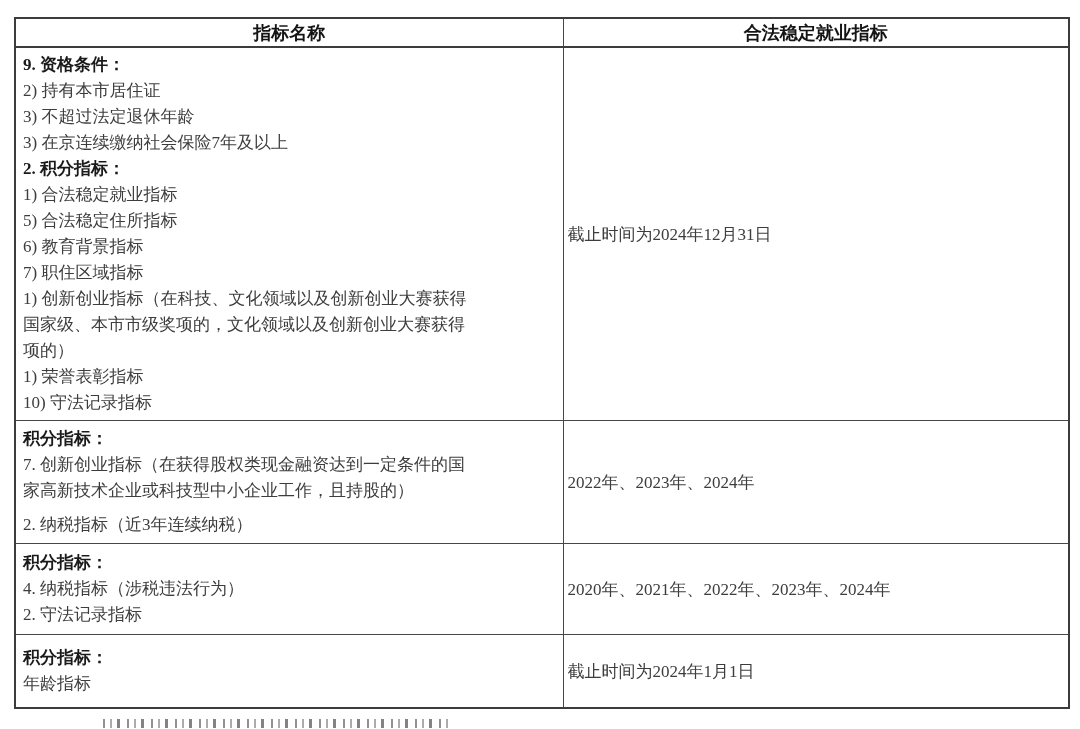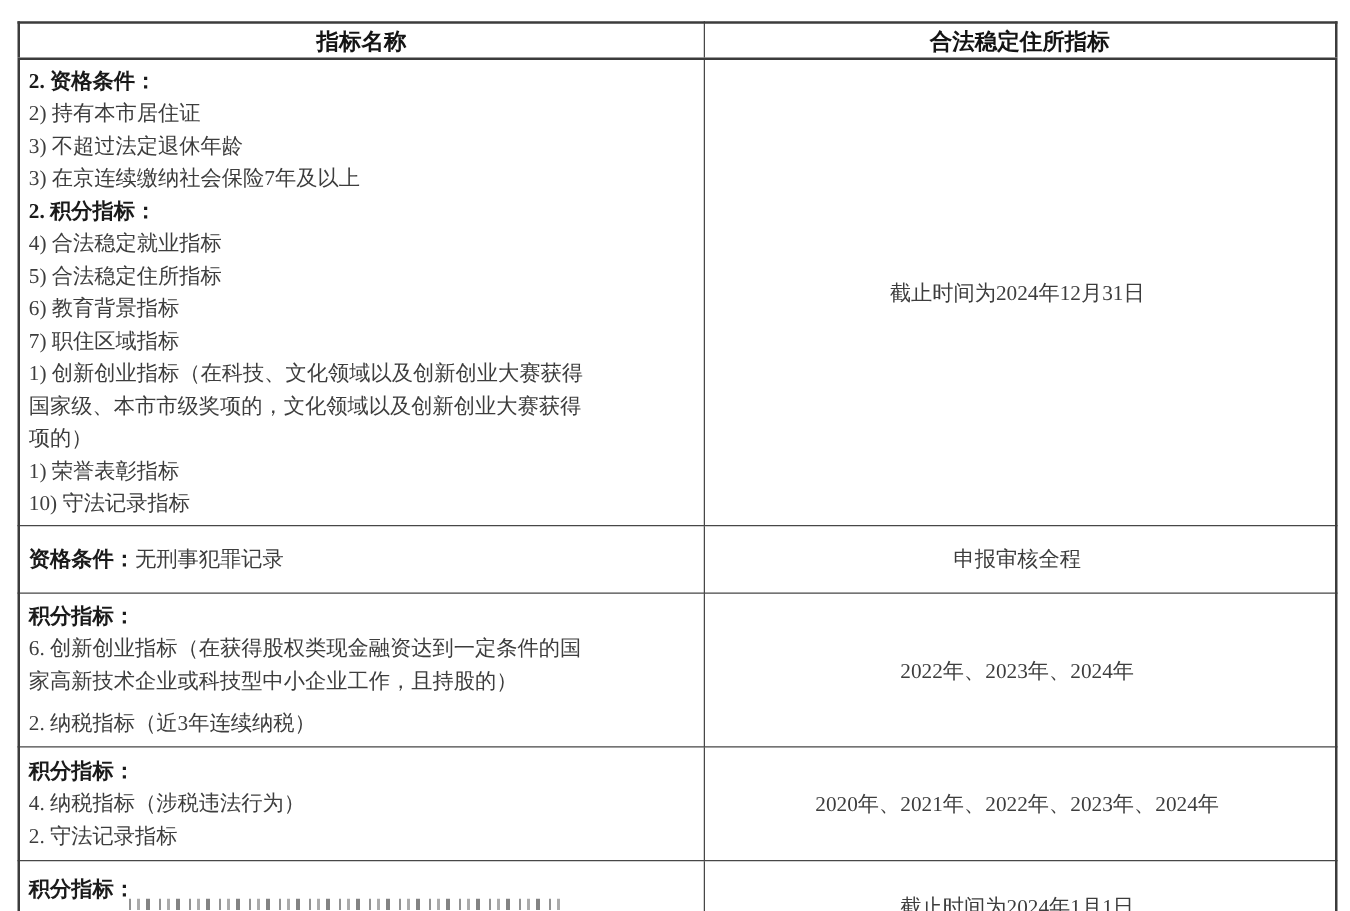--- a/index.html
+++ b/index.html
@@ -27,21 +27,21 @@
     font-weight:bold;color:#141414;
     text-align:center;vertical-align:middle;
     border-bottom:2px solid #3c3c3c;
     font-size:18px;
   }
   td.name-cell{
     vertical-align:middle;text-align:left;
     padding:4px 8px 4px 7px;
   }
   td.time-cell{
-    vertical-align:middle;text-align:center;
+    vertical-align:middle;text-align:left;
     padding:0 8px 0 4px;
   }
   .line{line-height:26px;white-space:nowrap;}
   .b{font-weight:bold;color:#1a1a1a;}
   .gap-top{margin-top:8px;}
   tr.r1 td{height:361px;}
   tr.r2 td{height:45px;}
   tr.r3 td{height:114px;}
   tr.r4 td{height:82px;}
   tr.r5 td{height:64px;}
@@ -60,57 +60,49 @@
 <body>
 
 <table class="doc-table">
   <colgroup>
       <col class="c1">
       <col class="c2">
     </colgroup>
   <thead>
     <tr>
       <th>指标名称</th>
-      <th>合法稳定住所指标</th>
+      <th>合法稳定就业指标</th>
     </tr>
   </thead>
   <tbody>
     <tr class="r1">
       <td class="name-cell">
-        <div class="line b">2. 资格条件：</div>
+        <div class="line b">9. 资格条件：</div>
         <div class="line">2) 持有本市居住证</div>
         <div class="line">3) 不超过法定退休年龄</div>
         <div class="line">3) 在京连续缴纳社会保险7年及以上</div>
         <div class="line b">2. 积分指标：</div>
-        <div class="line">4) 合法稳定就业指标</div>
+        <div class="line">1) 合法稳定就业指标</div>
         <div class="line">5) 合法稳定住所指标</div>
         <div class="line">6) 教育背景指标</div>
         <div class="line">7) 职住区域指标</div>
         <div class="line">1) 创新创业指标（在科技、文化领域以及创新创业大赛获得</div>
         <div class="line">国家级、本市市级奖项的，文化领域以及创新创业大赛获得</div>
         <div class="line">项的）</div>
         <div class="line">1) 荣誉表彰指标</div>
         <div class="line">10) 守法记录指标</div>
       </td>
       <td class="time-cell">
         <span>截止时间为2024年12月31日</span>
       </td>
     </tr>
-    <tr class="r2">
-      <td class="name-cell">
-        <div class="line"><span class="b">资格条件：</span><span>无刑事犯罪记录</span></div>
-      </td>
-      <td class="time-cell">
-        <span>申报审核全程</span>
-      </td>
-    </tr>
     <tr class="r3">
       <td class="name-cell">
         <div class="line b">积分指标：</div>
-        <div class="line">6. 创新创业指标（在获得股权类现金融资达到一定条件的国</div>
+        <div class="line">7. 创新创业指标（在获得股权类现金融资达到一定条件的国</div>
         <div class="line">家高新技术企业或科技型中小企业工作，且持股的）</div>
         <div class="line gap-top">2. 纳税指标（近3年连续纳税）</div>
       </td>
       <td class="time-cell">
         <span>2022年、2023年、2024年</span>
       </td>
     </tr>
     <tr class="r4">
       <td class="name-cell">
         <div class="line b">积分指标：</div>

